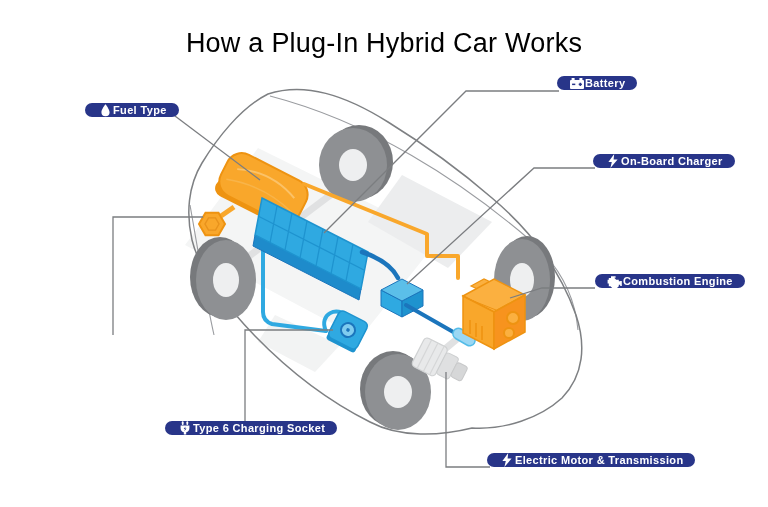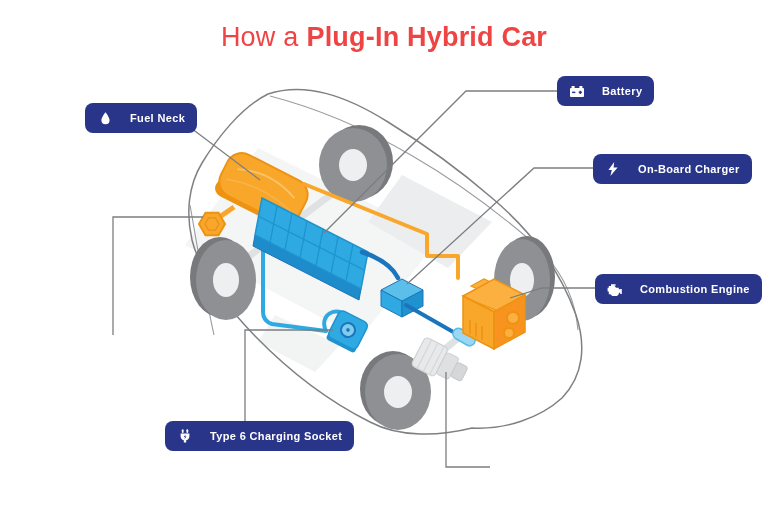--- a/index.html
+++ b/index.html
@@ -4,28 +4,28 @@
 <style>
   html,body{margin:0;padding:0;background:#fff;}
   .stage{
     position:relative;width:768px;height:507px;background:#ffffff;overflow:hidden;
     font-family:"Liberation Sans", sans-serif;
   }
   .diagram{position:absolute;left:0;top:0;}
   .title{
     position:absolute;top:22px;left:0;right:0;
     display:flex;justify-content:center;align-items:baseline;gap:8px;
-    font-size:27px;color:#ef4444;letter-spacing:.2px;font-weight:500;
+    font-size:27px;color:#000000;letter-spacing:.2px;font-weight:500;
   }
-  .title .em{font-weight:700;}
+  .title .em{font-weight:400;margin-top:6px;}
   .label{
-    position:absolute;display:flex;align-items:center;gap:17px;
+    position:absolute;display:flex;align-items:center;gap:0;
     background:#283589;color:#ffffff;
     font-size:11px;font-weight:700;letter-spacing:.35px;white-space:nowrap;
-    padding:8px 12px;border-radius:8px;line-height:1;
+    padding:0 12px;border-radius:8px;line-height:1;
   }
   .label .ic{display:flex;align-items:center;justify-content:center;width:16px;height:14px;}
   .label svg{display:block;}
 </style>
 </head>
 <body>
 
 <div class="stage">
 
   <svg class="diagram" width="768" height="507" viewBox="0 0 768 507">
@@ -140,29 +140,30 @@
       <path d="M595 288 L542 288 L510 298"></path>
       <path d="M203 217 L113 217 L113 335"></path>
       <path d="M245 423 L245 330 L333 330"></path>
       <path d="M446 372 L446 467 L490 467"></path>
     </g>
   </svg>
 
   <div class="title">
     <span>How a</span>
     <span class="em">Plug-In Hybrid Car</span>
+    <span>Works</span>
   </div>
 
   <div class="label" style="left:85px;top:103px;">
     <span class="ic">
       <svg width="13" height="14" viewBox="0 0 14 14">
           <path d="M7 0.8 C7 0.8 2.6 6.2 2.6 9.3 a4.4 4.4 0 0 0 8.8 0 C11.4 6.2 7 0.8 7 0.8 Z" fill="#fff"></path>
         </svg>
     </span>
-    <span>Fuel Neck</span>
+    <span>Fuel Type</span>
   </div>
 
   <div class="label" style="left:557px;top:76px;">
     <span class="ic">
       <svg width="16" height="13" viewBox="0 0 16 13">
         <rect x="2.6" y="1" width="3" height="2.4" fill="#fff"></rect>
           <rect x="10.4" y="1" width="3" height="2.4" fill="#fff"></rect>
         <rect x="1" y="3" width="14" height="9" rx="1" fill="#fff"></rect>
         <rect x="3.1" y="6.6" width="3.2" height="1.5" fill="#283589"></rect>
         <rect x="9.7" y="6.6" width="3.2" height="1.5" fill="#283589"></rect>
@@ -196,14 +197,22 @@
       <svg width="12" height="14" viewBox="0 0 12 14">
         <rect x="2.8" y="0.3" width="1.8" height="3.6" rx="0.9" fill="#fff"></rect>
         <rect x="7.4" y="0.3" width="1.8" height="3.6" rx="0.9" fill="#fff"></rect>
         <path d="M1.6 4.4 h8.8 v2.6 a4.4 4.4 0 0 1 -3.2 4.24 V13.4 H4.8 v-2.16 A4.4 4.4 0 0 1 1.6 7 Z" fill="#fff"></path>
         <path d="M6.5 5.4 L4.7 8 h1.3 L5.3 10.2 L7.5 7.4 H6.1 Z" fill="#283589"></path>
       </svg>
     </span>
     <span>Type 6 Charging Socket</span>
   </div>
 
+  <div class="label" style="left:487px;top:453px;">
+    <span class="ic">
+      <svg width="12" height="14" viewBox="0 0 12 14">
+          <path d="M7.2 0 L1.4 8 h3.4 L3.4 14 L10.6 5.6 H6.6 Z" fill="#fff"></path>
+        </svg>
+    </span>
+    <span>Electric Motor &amp; Transmission</span>
+  </div>
 
 </div>
 
 </body></html>

